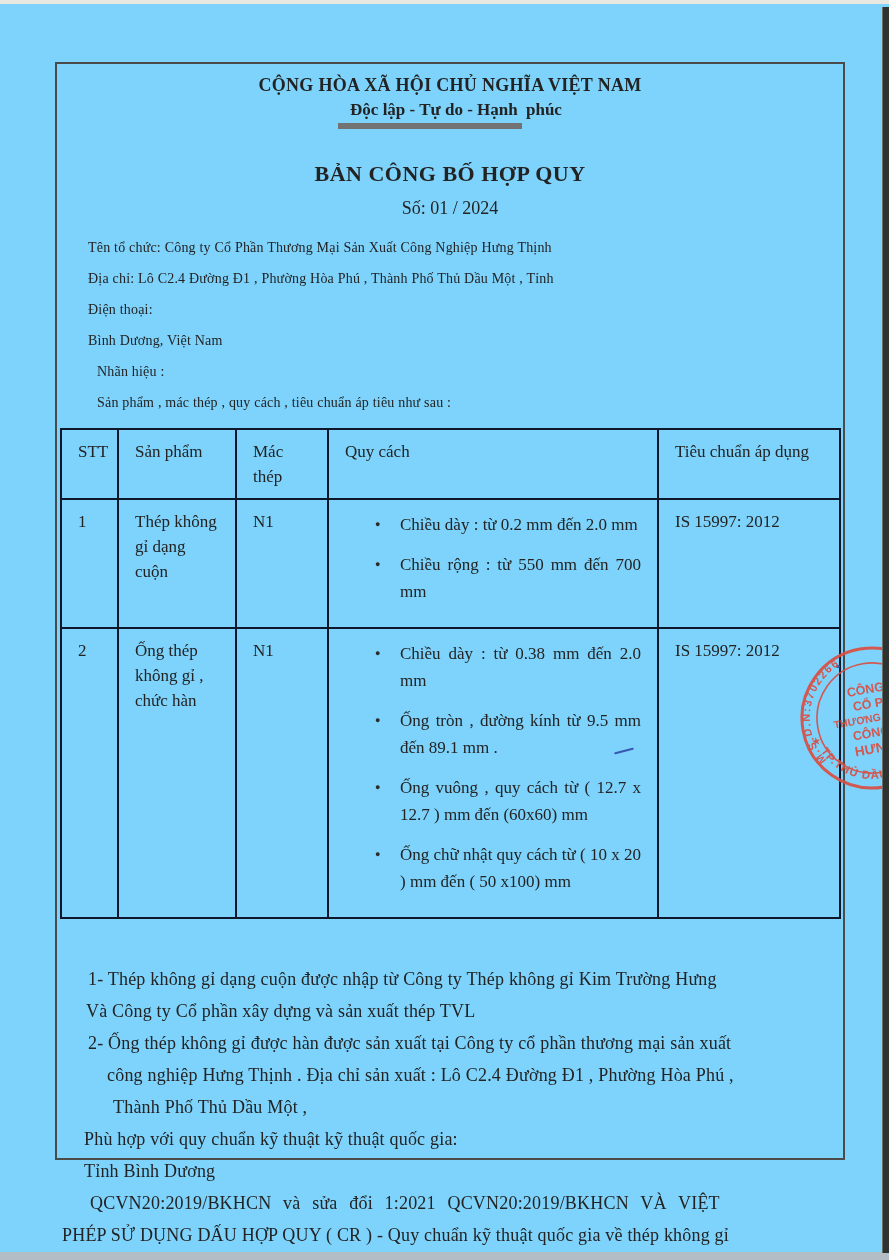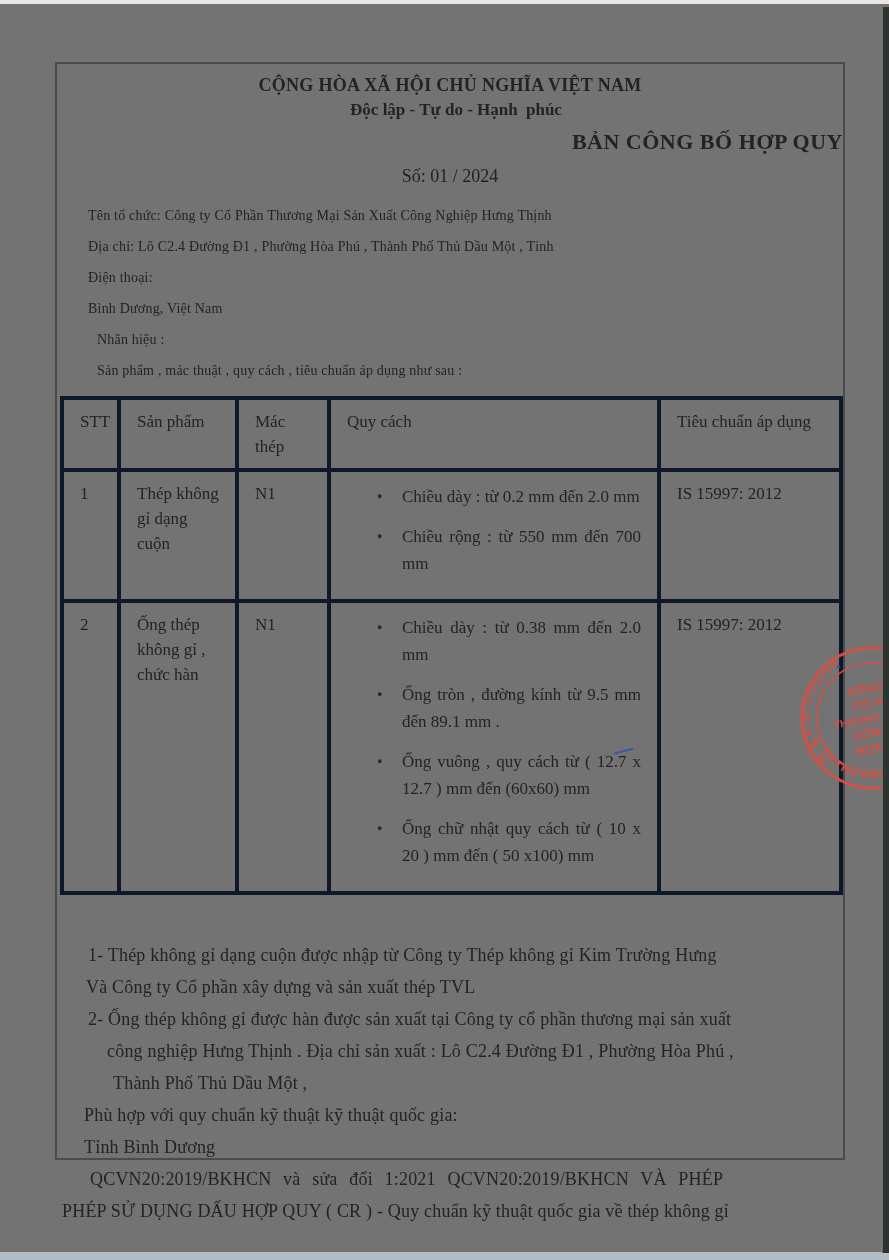--- a/index.html
+++ b/index.html
@@ -1,46 +1,46 @@
 <!DOCTYPE html>
 <html style="--stamp-color: #d94f43;"><head>
 <meta charset="utf-8">
 <style>
   * { margin:0; padding:0; box-sizing:border-box; }
   body { width:889px; height:1260px; background:#ffffff; }
   .page {
     position:relative; width:889px; height:1260px; overflow:hidden;
-    background:#737373; color:#232323;
+    background:#7dd3fc; color:#232323;
     font-family:"Liberation Serif","DejaVu Serif",serif;
   }
   .top-strip { position:absolute; top:0; left:0; width:889px; height:4px; background:#e8e7e2; }
   .right-band { position:absolute; top:7px; right:0; width:7px; height:1246px; background:#2e332f; z-index:9; border-left:1px solid #6a6f6a; }
   .bottom-band { position:absolute; bottom:0; left:0; width:889px; height:8px; background:#b3bdc5; z-index:8; }
 
   .frame {
     position:absolute; left:55px; top:62px; width:790px; height:1098px;
     border:2px solid #4b4b4b;
   }
 
   .nat-title { margin-top:11px; text-align:center; font-weight:bold; font-size:18px; letter-spacing:0.3px; }
   .motto { text-align:center; font-weight:bold; font-size:17px; margin-top:4px; }
   .motto-main { display:inline-block; border-bottom:6px solid #737373; padding:0 4px 3px 12px; }
-  .doc-title { text-align:right; font-weight:bold; font-size:22px; letter-spacing:0.5px; }
+  .doc-title { text-align:center; font-weight:bold; font-size:22px; margin-top:32px; letter-spacing:0.5px; }
   .doc-number { text-align:center; font-size:18px; margin-top:11px;font-family:Liberation Serif, serif; }
 
   .info { margin-top:13px; font-size:14px; }
   .info .line { margin-left:31px; line-height:31px; letter-spacing:0.2px; }
   .info .line.indent { margin-left:40px; }
 
   table.spec-table {
     border-collapse:collapse; table-layout:fixed;
     margin-left:3px; margin-top:10px; width:779px; font-size:17px;
   }
   .spec-table th, .spec-table td {
-    border:4px solid #0f172a; vertical-align:top;
+    border:2px solid #0f172a; vertical-align:top;
     padding:9px 16px; font-weight:normal; text-align:left; line-height:25px;
   }
   .spec-table thead th { height:44px; }
   .row-1 td { height:94px; }
   .row-2 td { height:234px; }
   .cell-center { text-align:center; }
   .cell-justify { text-align:justify; }
   ul.specs { margin:2px 0 0 28px; padding:0; list-style:none; }
   ul.specs li { position:relative; padding-left:27px; margin-bottom:13px; text-align:justify; line-height:27px; }
   ul.specs li::before { content:"●"; position:absolute; left:2px; top:0; font-size:9px; color:#2b2b2b; }
@@ -76,21 +76,21 @@
 
     <div class="doc-title">BẢN CÔNG BỐ HỢP QUY</div>
     <div class="doc-number">Số: 01 / 2024</div>
 
     <div class="info">
       <div class="line">Tên tổ chức: Công ty Cổ Phần Thương Mại Sản Xuất Công Nghiệp Hưng Thịnh</div>
       <div class="line">Địa chỉ: Lô C2.4 Đường Đ1 , Phường Hòa Phú , Thành Phố Thủ Dầu Một , Tỉnh</div>
       <div class="line">Điện thoại:</div>
       <div class="line">Bình Dương, Việt Nam</div>
       <div class="line indent">Nhãn hiệu :</div>
-      <div class="line indent">Sản phẩm , mác thuật , quy cách , tiêu chuẩn áp dụng như sau :</div>
+      <div class="line indent">Sản phẩm , mác thép , quy cách , tiêu chuẩn áp tiêu như sau :</div>
     </div>
 
     <table class="spec-table">
       <colgroup>
         <col style="width:57px">
           <col style="width:118px">
           <col style="width:92px">
           <col style="width:330px">
           <col style="width:182px">
       </colgroup>
@@ -134,21 +134,21 @@
     </table>
 
     <div class="notes">
       <div class="nline nA">1-  Thép không gỉ dạng cuộn được nhập từ Công ty Thép không gỉ Kim Trường Hưng</div>
       <div class="nline nB">Và Công ty Cổ phần xây dựng và sản xuất thép TVL</div>
       <div class="nline nA">2-  Ống thép không gỉ được hàn được sản xuất tại Công ty cổ phần thương mại sản xuất</div>
       <div class="nline nC">công nghiệp Hưng Thịnh . Địa chỉ sản xuất : Lô C2.4 Đường Đ1 , Phường Hòa Phú ,</div>
       <div class="nline nD">Thành Phố Thủ Dầu Một ,</div>
       <div class="nline nE">Phù hợp với quy chuẩn kỹ thuật kỹ thuật quốc gia:</div>
       <div class="nline nE">Tỉnh Bình Dương</div>
-      <div class="nline nF">QCVN20:2019/BKHCN và sửa đổi 1:2021 QCVN20:2019/BKHCN VÀ PHÉP</div>
+      <div class="nline nF">QCVN20:2019/BKHCN và sửa đổi 1:2021 QCVN20:2019/BKHCN VÀ VIỆT</div>
       <div class="nline nG">PHÉP SỬ DỤNG DẤU HỢP QUY ( CR ) -  Quy chuẩn kỹ thuật quốc gia về thép không gỉ</div>
     </div>
   </div>
 
   <div class="stamp">
     <svg width="150" height="150" viewBox="0 0 150 150">
       <g transform="rotate(-10 75 73)">
         <circle cx="75" cy="73" r="70" stroke-width="3"></circle>
         <circle cx="75" cy="73" r="55" stroke-width="1.6"></circle>
         <path id="arcTop" d="M 31.2 116.8 A 62 62 0 1 1 131.2 46.8" fill="none"></path>

